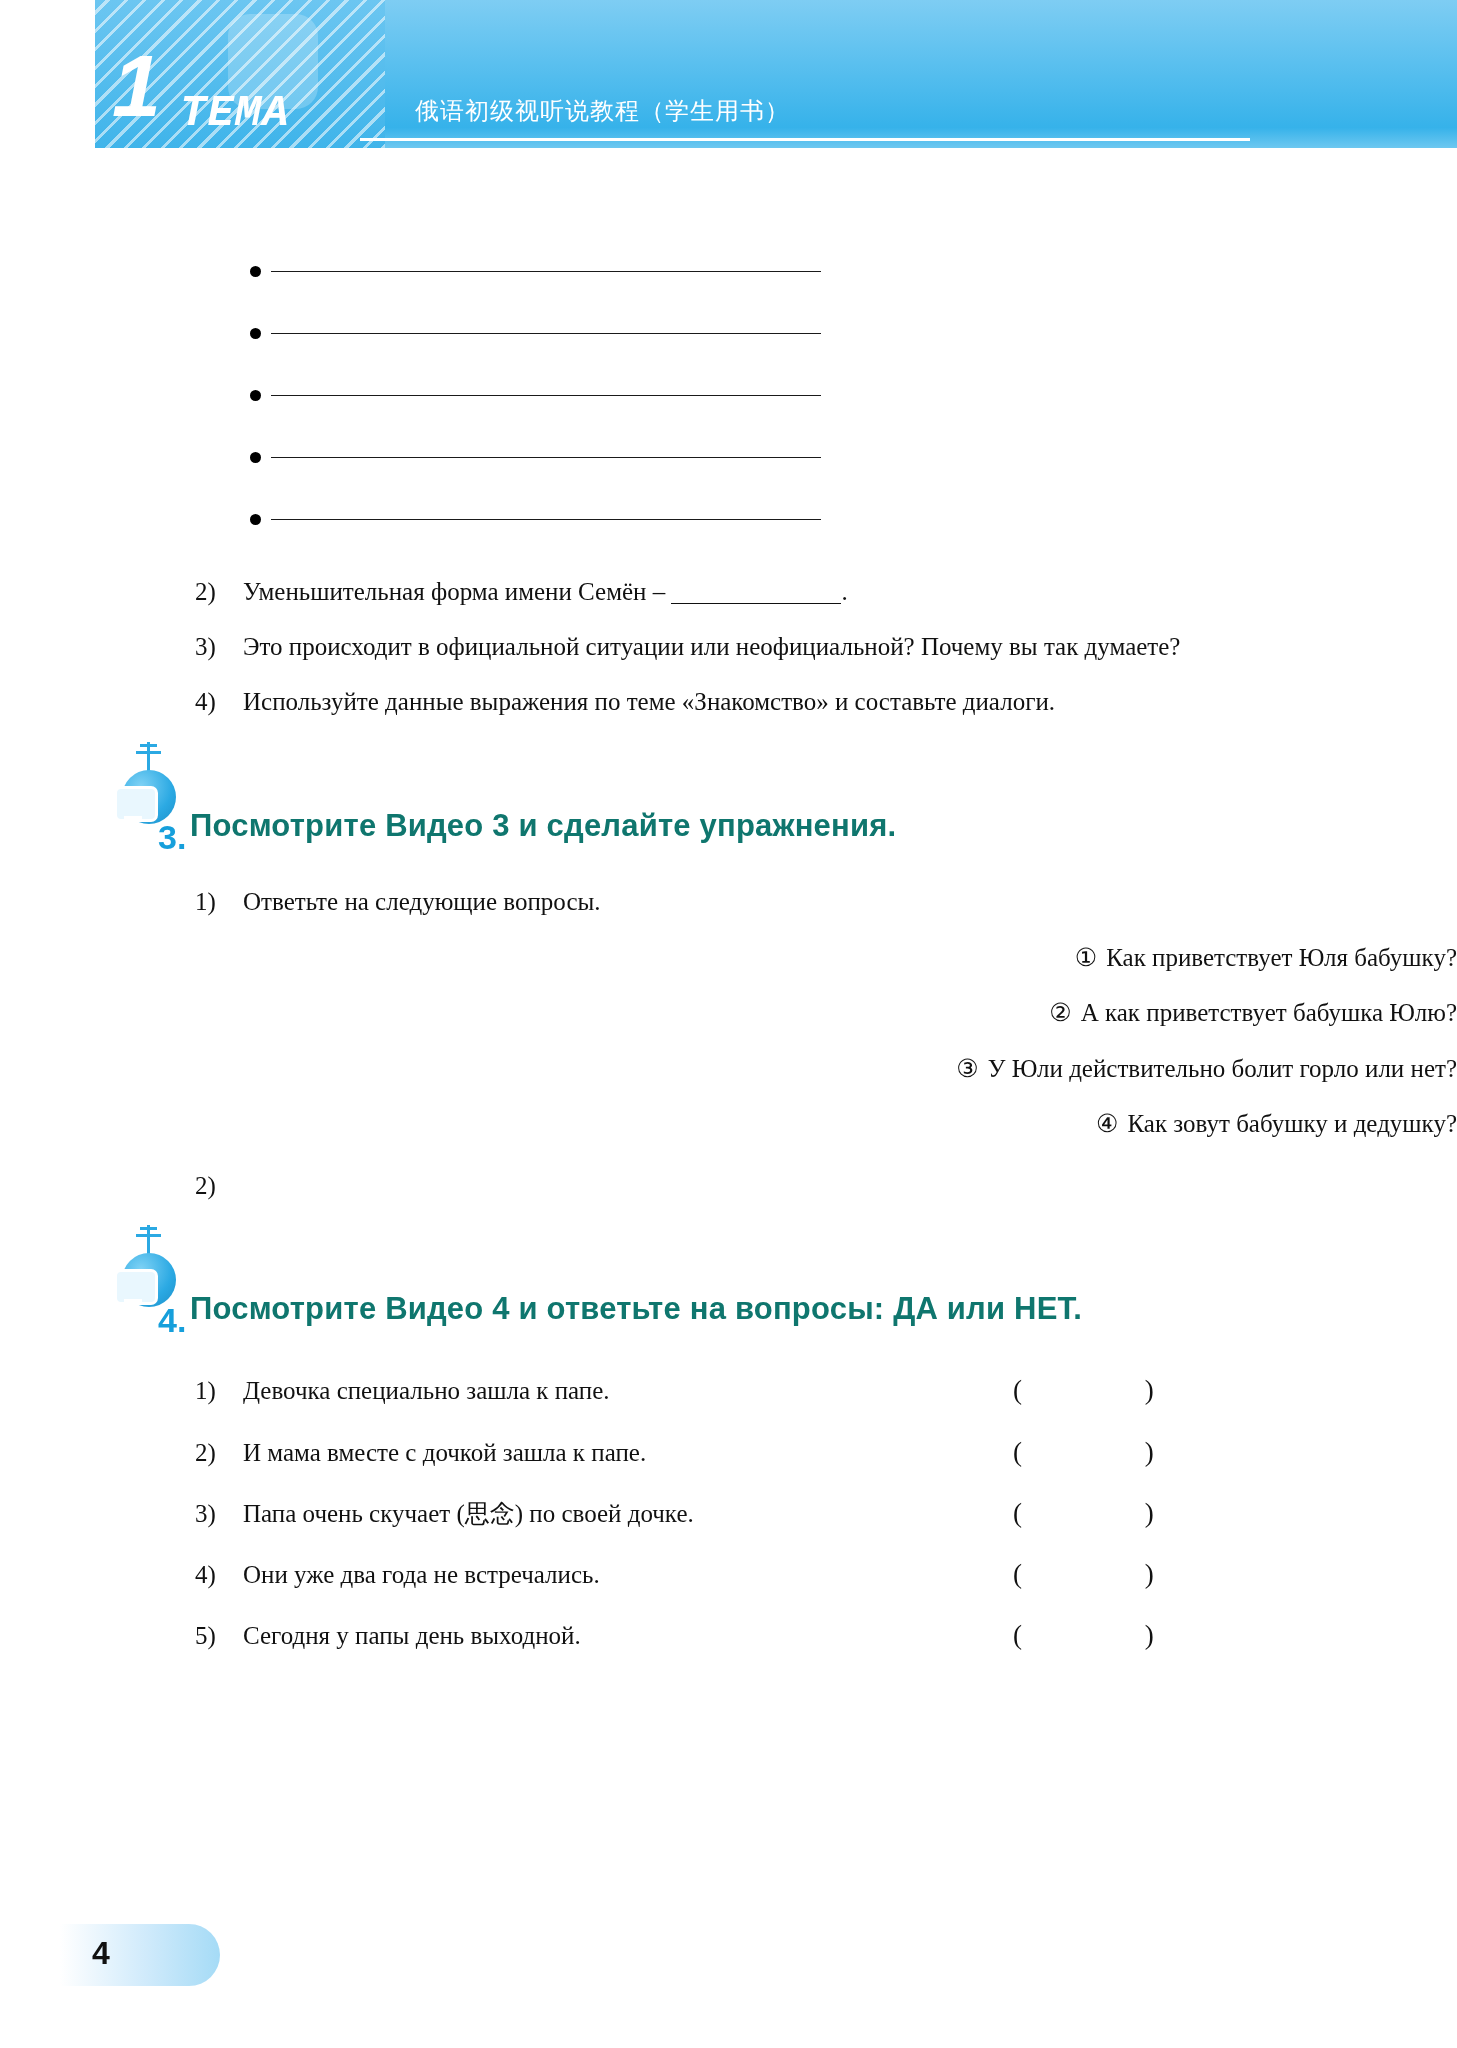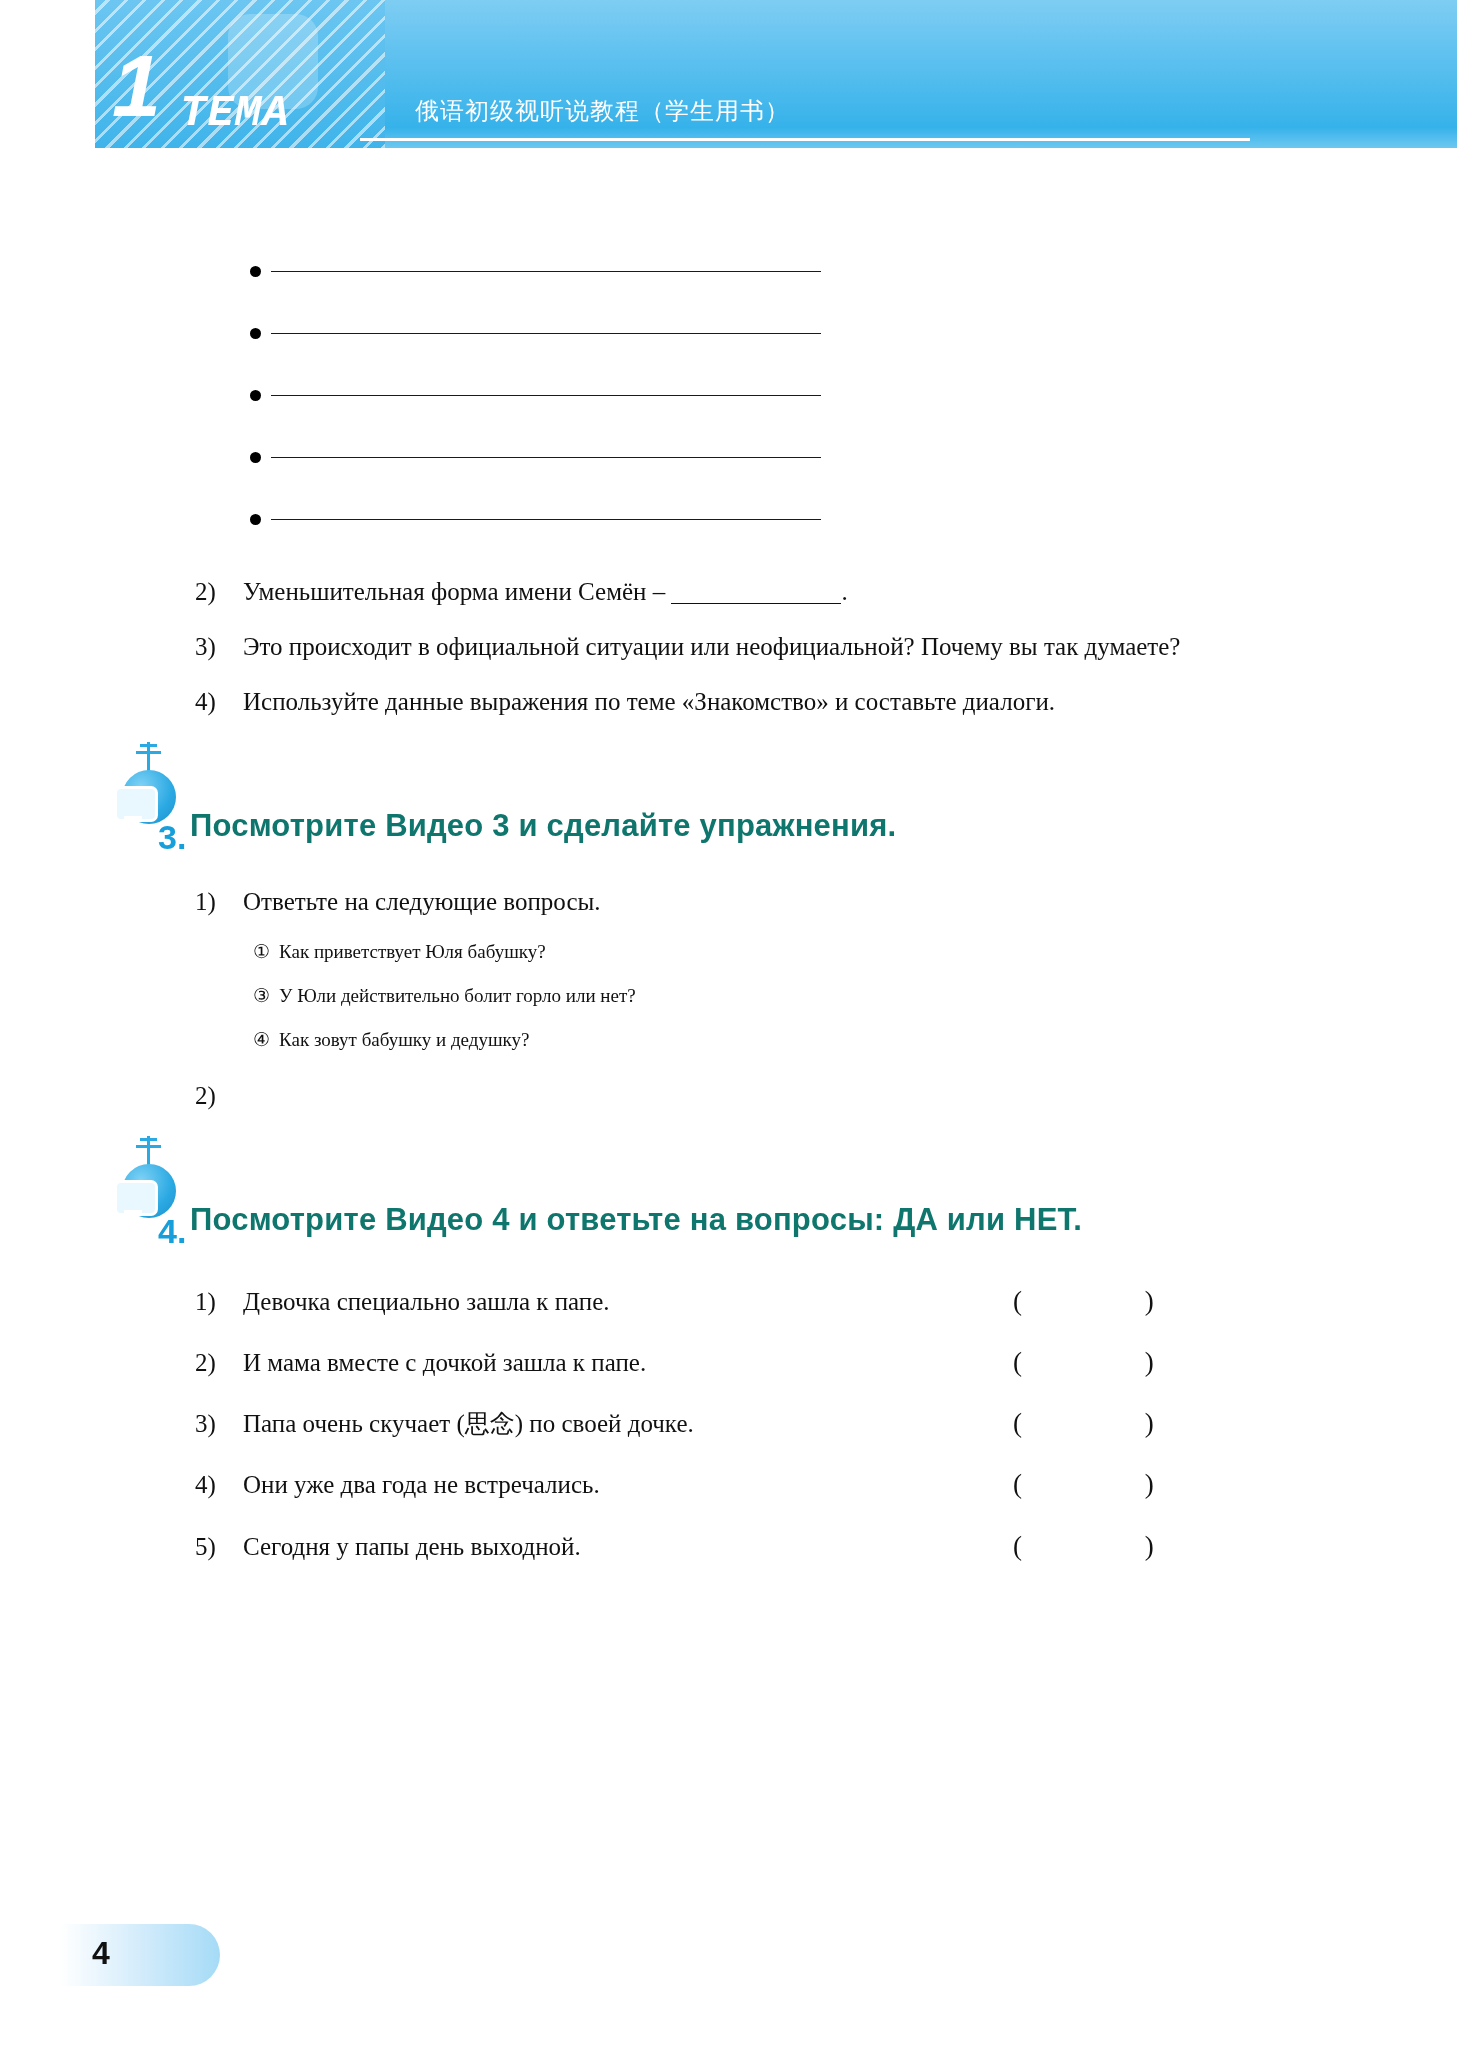--- a/index.html
+++ b/index.html
@@ -265,23 +265,24 @@
     margin-bottom: 8px;
   }
   .subnum {
     flex: 0 0 auto;
     width: 48px;
   }
   .circled-list {
     margin-left: 58px;
   }
   .circled-item {
-    font-size: 19px;
+    font-size: 25px;
     line-height: 1.9;
     margin-bottom: 8px;
+    text-align: right;
   }
   .circ {
     margin-right: 9px;
   }
 
   
   .ynlist {
     margin: 20px 0 0 195px;
   }
   .ynrow {
@@ -395,20 +396,23 @@
   <div class="sublist">
     <div class="subitem">
       <span class="subnum">1)</span>
       <span>Ответьте на следующие вопросы.</span>
     </div>
     <div class="circled-list">
       <div class="circled-item">
         <span class="circ">①</span><span>Как приветствует Юля бабушку?</span>
       </div>
       <div class="circled-item">
+        <span class="circ">②</span><span>А как приветствует бабушка Юлю?</span>
+      </div>
+      <div class="circled-item">
         <span class="circ">③</span><span>У Юли действительно болит горло или нет?</span>
       </div>
       <div class="circled-item">
         <span class="circ">④</span><span>Как зовут бабушку и дедушку?</span>
       </div>
     </div>
     <div class="subitem" style="margin-top:14px;">
       <span class="subnum">2)</span>
     </div>
   </div>

